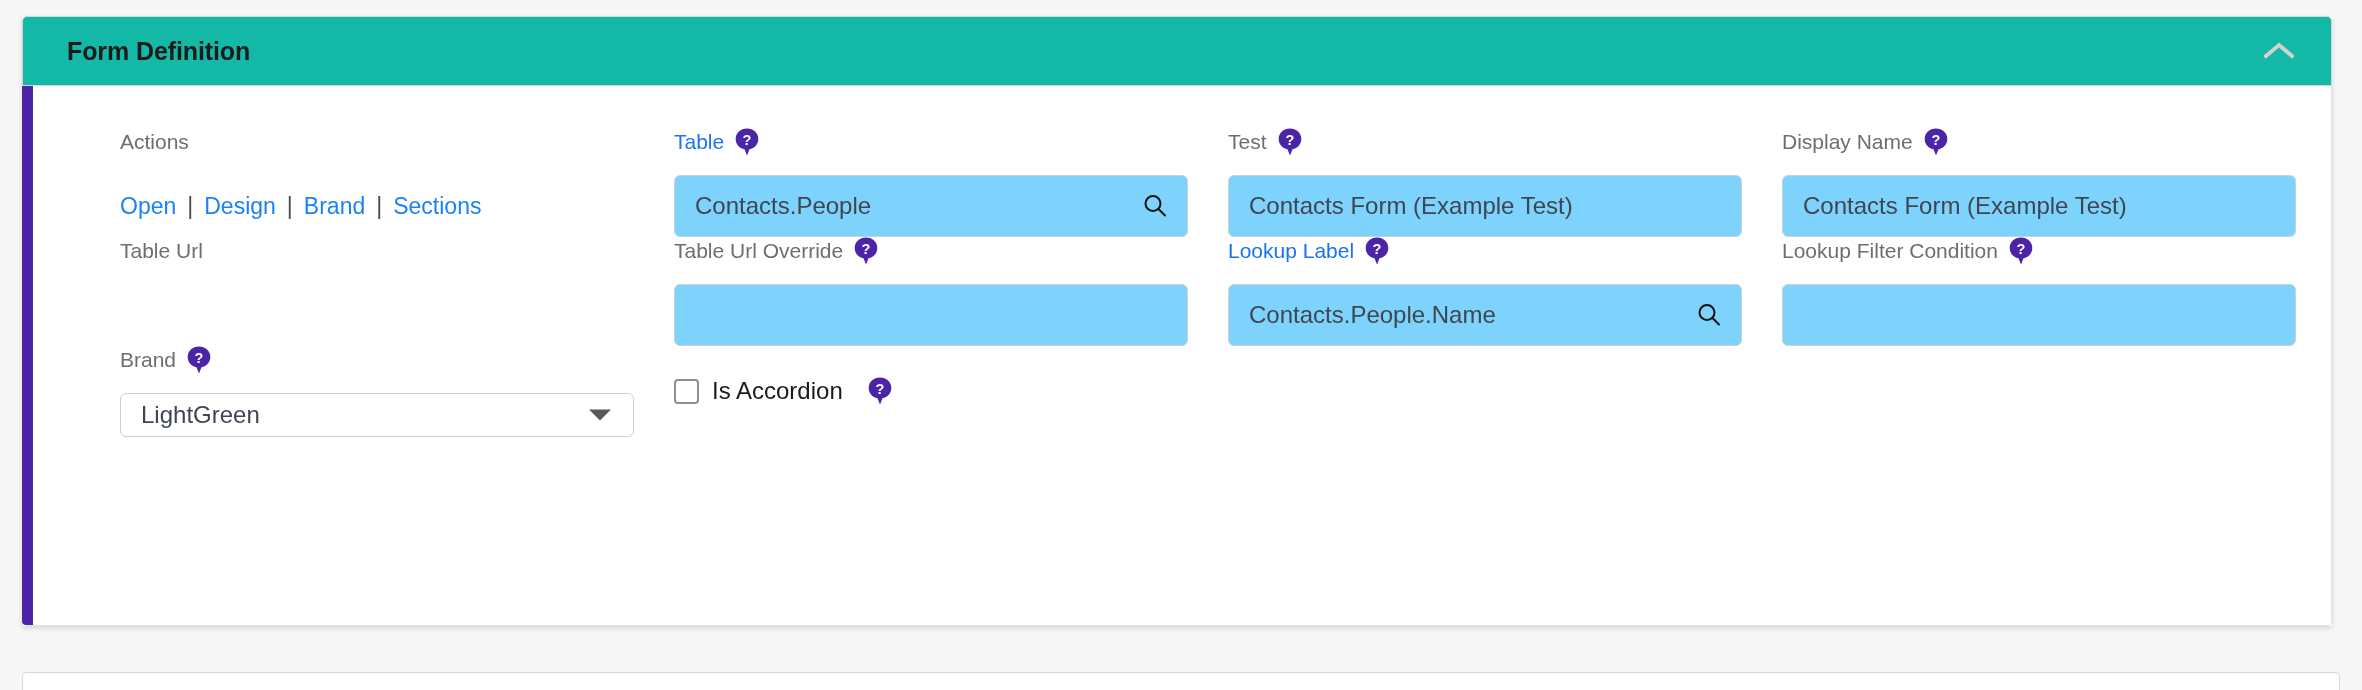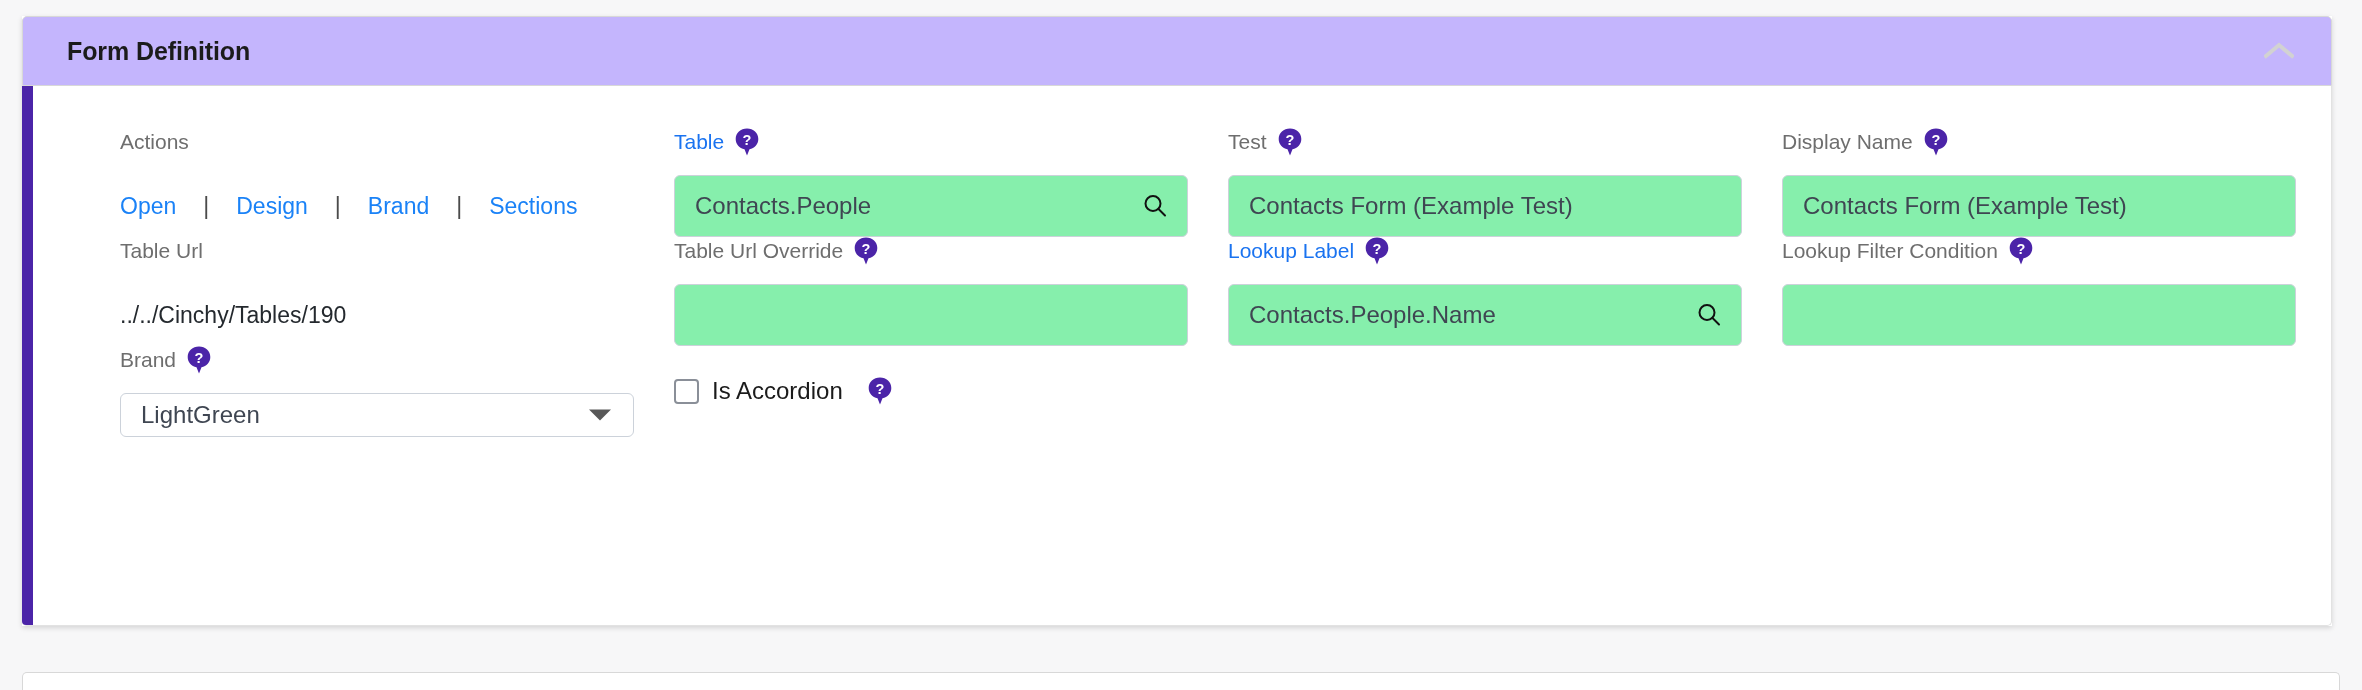--- a/index.html
+++ b/index.html
@@ -23,21 +23,21 @@
   
   .card {
     position: relative;
     width: 2310px;
     background: #ffffff;
     box-shadow: 0 2px 5px rgba(0,0,0,0.14);
   }
 
   .card-header {
     height: 70px;
-    background: #c4b5fd;
+    background: #14b8a6;
     border: 1px solid #d8d8d8;
     border-radius: 5px 5px 0 0;
     display: flex;
     align-items: center;
     justify-content: space-between;
     padding: 0 30px 0 44px;
   }
 
   .card-title {
     font-size: 25px;
@@ -119,21 +119,21 @@
   }
   .help-icon svg { display: block; }
 
   
   .input-box {
     position: relative;
     width: 514px;
     height: 62px;
     border: 1px solid #ccd2da;
     border-radius: 6px;
-    background: #86efac;
+    background: #7dd3fc;
     display: flex;
     align-items: center;
     padding: 0 20px;
     cursor: text;
   }
 
   .input-value {
     font-size: 24px;
     color: #3f4652;
     white-space: nowrap;
@@ -160,21 +160,21 @@
     height: 62px;
     display: flex;
     align-items: center;
   }
 
   
   .actions-row {
     display: flex;
     align-items: center;
     height: 62px;
-    gap: 16px;
+    gap: 0;
     font-size: 23px;
     line-height: 62px;
   }
   .action-link {
     color: #1a82f7;
     cursor: pointer;
     white-space: nowrap;
   }
   .action-sep {
     color: #4b4b4b;
@@ -334,21 +334,20 @@
           </div>
           <div class="input-box">
             <span class="input-value">Contacts Form (Example Test)</span>
           </div>
         </div>
 
         <div class="cell row-2">
           <div class="field-label">
             <span class="label-text">Table Url</span>
           </div>
-          <div class="plain-value">../../Cinchy/Tables/190</div>
         </div>
 
         <div class="cell row-2">
           <div class="field-label">
             <span class="label-text">Table Url Override</span>
             <span class="help-icon">
               <svg width="24" height="28" viewBox="0 0 24 28">
                 <path d="M12 0.5 C18.4 0.5 23.3 5 23.3 11 C23.3 16.3 19.6 20.4 14.5 21.2 L12 27.4 L9.5 21.2 C4.4 20.4 0.7 16.3 0.7 11 C0.7 5 5.6 0.5 12 0.5 Z" fill="#4b24a8"></path>
                 <text x="12" y="16.5" font-family="Liberation Sans, sans-serif" font-size="14.5" font-weight="bold" fill="#ffffff" text-anchor="middle">?</text>
               </svg>

